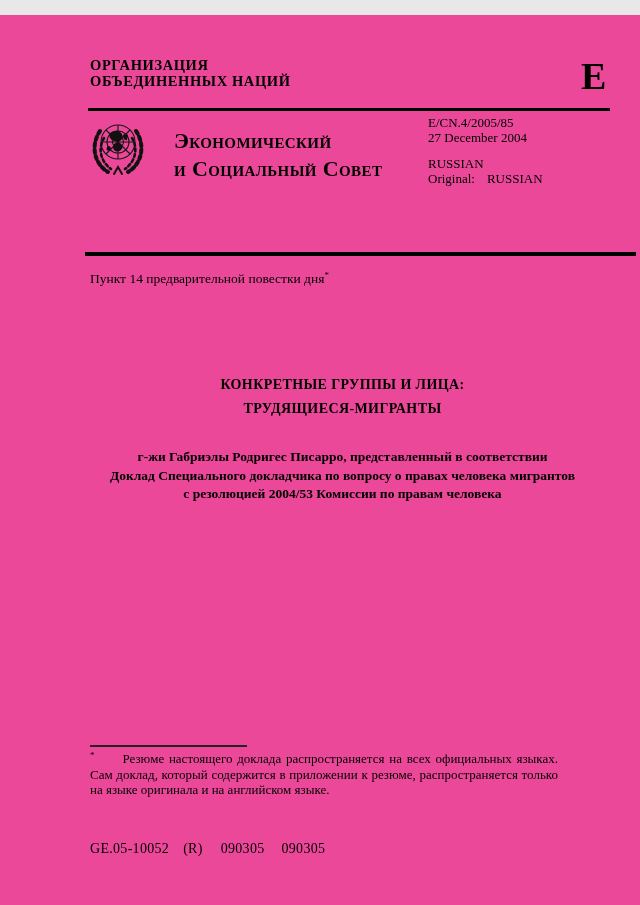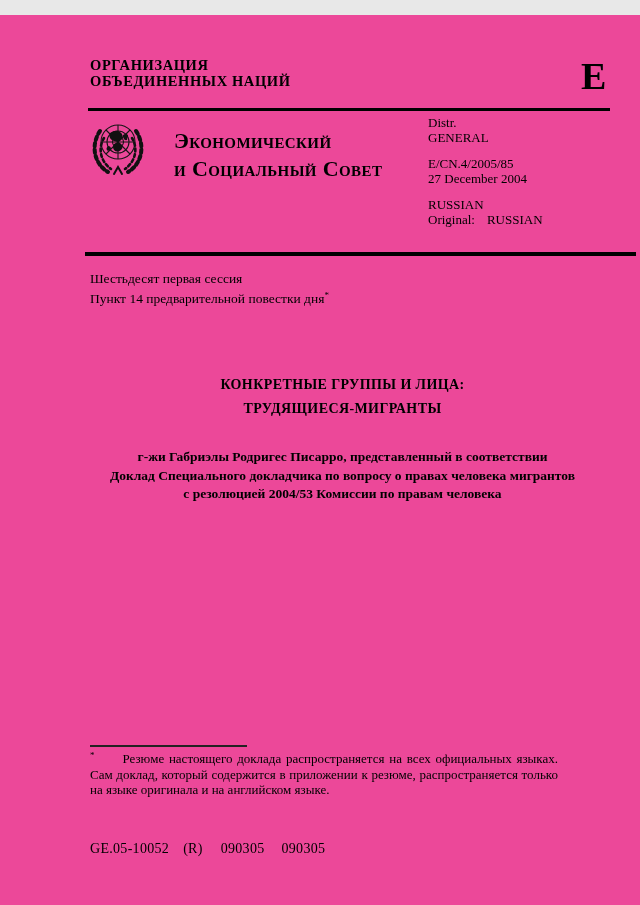--- a/index.html
+++ b/index.html
@@ -129,39 +129,34 @@
     </g>
   </svg>
 
   <div class="council">
     <div>Экономический</div>
     <div>и Социальный Совет</div>
   </div>
 
   <div class="distr-block">
     <div class="distr-group">
-      <div>Distr.</div>
-      <div>GENERAL</div>
-    </div>
-    <div class="distr-group">
       <div>E/CN.4/2005/85</div>
       <div>27 December 2004</div>
     </div>
     <div class="distr-group">
       <div>RUSSIAN</div>
       <div>
         <span class="orig-label">Original:</span><span class="orig-value">RUSSIAN</span>
       </div>
     </div>
   </div>
 
   <div class="rule-2"></div>
 
   <div class="session-block">
-    <div>Шестьдесят первая сессия</div>
     <div>
       <span>Пункт 14 предварительной повестки дня</span><sup class="marker">*</sup>
     </div>
   </div>
 
   <div class="title-block">
     <div>КОНКРЕТНЫЕ ГРУППЫ И ЛИЦА:</div>
     <div>ТРУДЯЩИЕСЯ-МИГРАНТЫ</div>
   </div>
 

